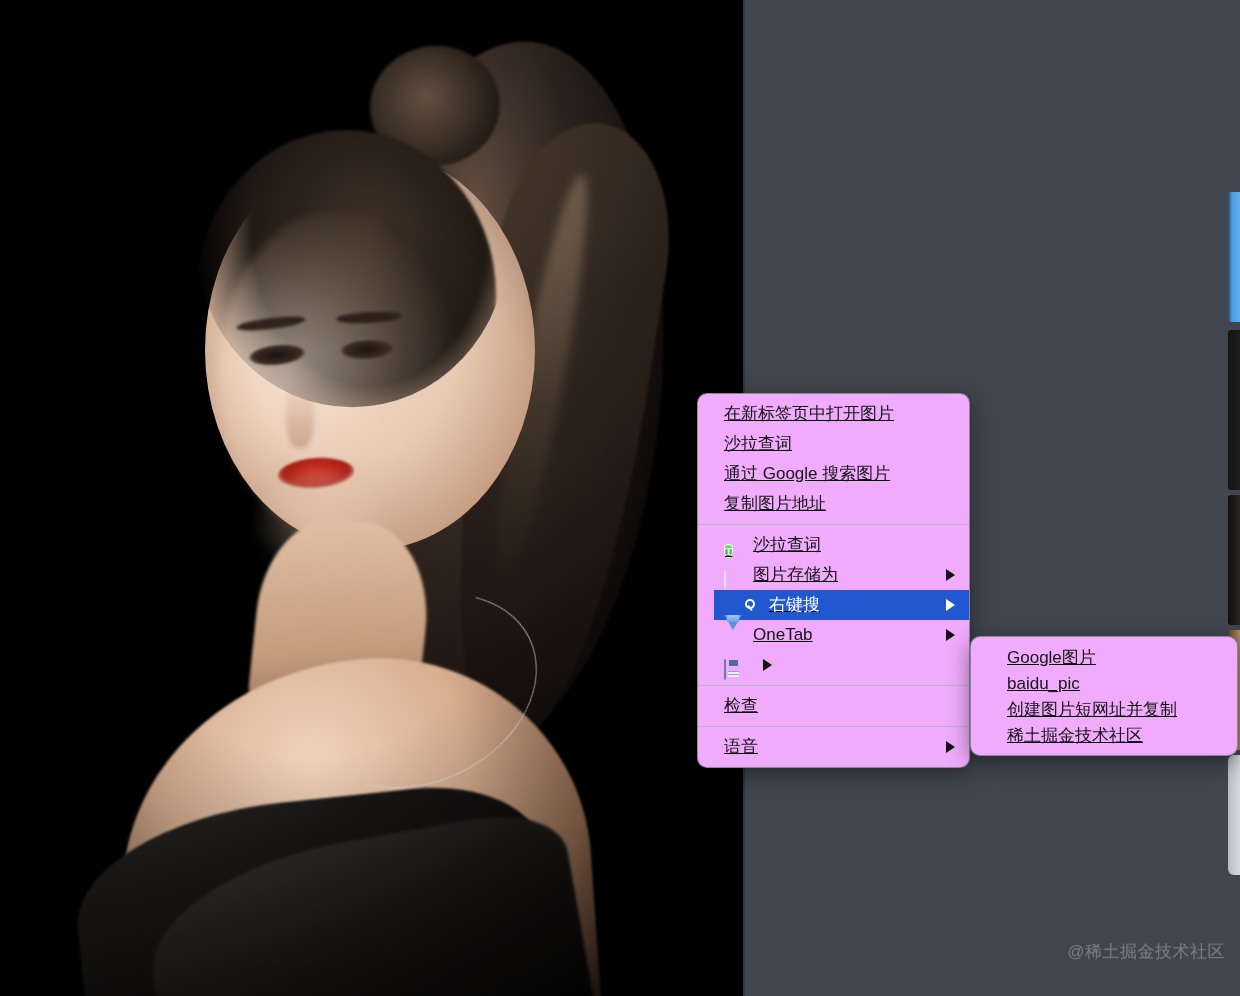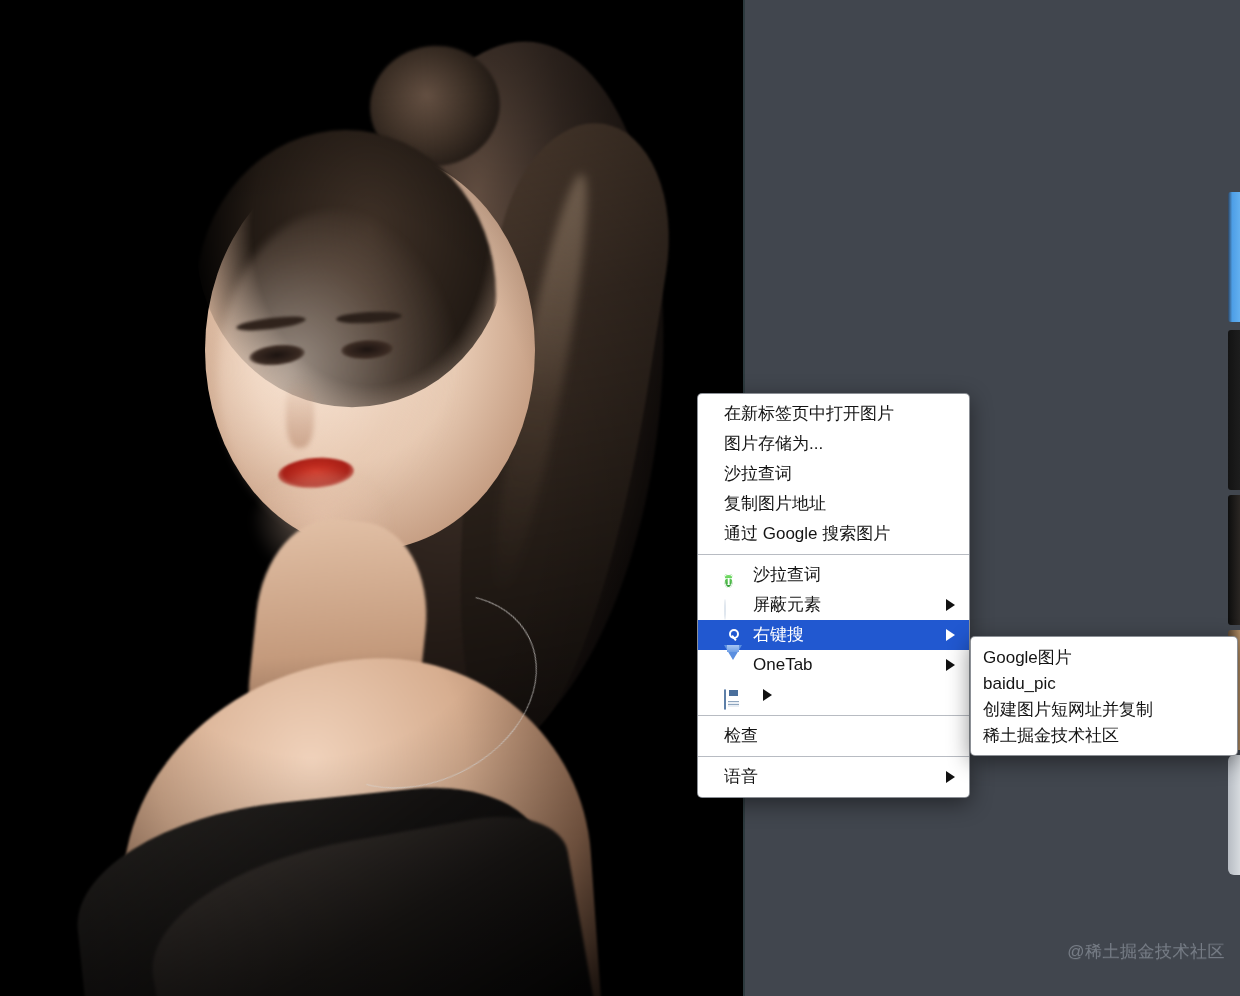--- a/index.html
+++ b/index.html
@@ -150,27 +150,28 @@
   }
   #sliver-blue { top: 192px; height: 130px; background: linear-gradient(90deg,#2f4560,#4d9ee6 35%,#63b0f0); }
   #sliver-dark1 { top: 330px; height: 160px; background: linear-gradient(90deg,#131313,#1d1d1d); }
   #sliver-dark2 { top: 495px; height: 130px; background: linear-gradient(90deg,#0d0d0d,#2a2623); }
   #sliver-tan { top: 630px; height: 120px; background: linear-gradient(90deg,#5a4632,#b08b62); }
   #sliver-light { top: 755px; height: 120px; background: linear-gradient(90deg,#b7bcc3,#d6dade); border-radius: 6px 0 0 6px; }
 
   
   .menu {
     position: absolute;
-    background: #ffffff;
+    background: #f0abfc;
     border: 1px solid rgba(120,124,132,.85);
-    border-radius: 5px;
+    border-radius: 10px;
     box-shadow: 0 6px 22px rgba(0,0,0,.45);
     padding: 5px 0;
     box-sizing: border-box;
     user-select: none;
+    text-decoration: underline;
   }
   #context-menu {
     left: 697px;
     top: 393px;
     width: 273px;
   }
   .menu-item {
     display: flex;
     align-items: center;
     height: 30px;
@@ -194,20 +195,21 @@
     flex: 0 0 auto;
     width: 0; height: 0;
     border-left: 9px solid #111;
     border-top: 6px solid transparent;
     border-bottom: 6px solid transparent;
     margin-left: 10px;
   }
   .menu-item.selected {
     background: #2158d0;
     color: #fff;
+    margin-left: 16px;
   }
   .menu-item.selected .arrow { border-left-color: #fff; }
   .separator {
     height: 1px;
     margin: 5px 0;
     background: linear-gradient(180deg, rgba(150,154,162,.9), rgba(205,209,216,.95));
   }
 
   
   .ico-shield {
@@ -304,21 +306,21 @@
   }
 
   
   #submenu {
     left: 970px;
     top: 636px;
     width: 268px;
     padding: 8px 0 6px;
   }
   #submenu .menu-item {
-    padding-left: 12px;
+    padding-left: 36px;
     font-size: 17px;
     height: 26px;
     line-height: 26px;
   }
 
   
   #watermark {
     position: absolute;
     right: 15px;
     bottom: 33px;
@@ -364,47 +366,44 @@
 <div class="sliver" id="sliver-dark2"></div>
 <div class="sliver" id="sliver-tan"></div>
 <div class="sliver" id="sliver-light"></div>
 
 <div class="menu" id="context-menu">
 
   <div class="menu-item">
     <span class="label">在新标签页中打开图片</span>
   </div>
   <div class="menu-item">
-    <span class="label">图片存储为...</span>
-  </div>
-  <div class="menu-item">
     <span class="label">沙拉查词</span>
   </div>
   <div class="menu-item">
+    <span class="label">通过 Google 搜索图片</span>
+  </div>
+  <div class="menu-item">
     <span class="label">复制图片地址</span>
-  </div>
-  <div class="menu-item">
-    <span class="label">通过 Google 搜索图片</span>
   </div>
 
   <div class="separator"></div>
 
   <div class="menu-item with-icon">
     <span class="ico">
       <span class="ico-shield">T</span>
     </span>
     <span class="label">沙拉查词</span>
   </div>
 
 
   <div class="menu-item with-icon">
     <span class="ico">
       <span class="ico-salad"></span>
     </span>
-    <span class="label">屏蔽元素</span>
+    <span class="label">图片存储为</span>
     <span class="arrow"></span>
   </div>
 
   <div class="menu-item with-icon selected">
     <span class="ico">
       <span class="ico-key"></span>
     </span>
     <span class="label">右键搜</span>
     <span class="arrow"></span>
   </div>

